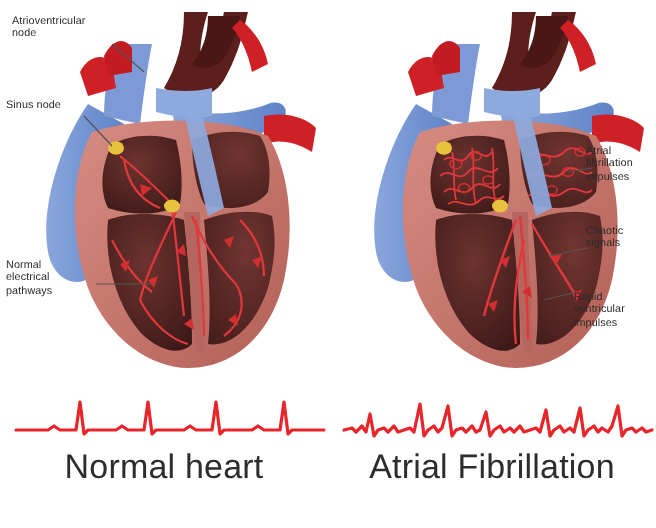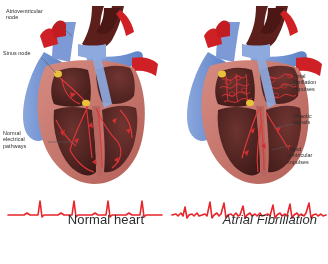--- a/index.html
+++ b/index.html
@@ -10,24 +10,24 @@
   .panel{position:absolute;top:0;width:164px;height:200px;}
   .panel.left{left:0;}
   .panel.right{left:164px;}
 
   .heart-svg{position:absolute;top:0;left:0;width:164px;height:200px;}
 
   .lbl{position:absolute;color:#2b2b2b;font-size:5.4px;line-height:6.4px;
        letter-spacing:.05px;white-space:pre;}
   .lbl.r{text-align:left;}
 
-  .caption{position:absolute;top:212px;width:164px;text-align:center;
-           font-size:13px;color:#2d2d2d;letter-spacing:.1px;padding-left:24px;}
+  .caption{position:absolute;top:224px;width:164px;text-align:center;
+           font-size:17px;color:#2d2d2d;letter-spacing:.1px;}
   .caption.left{left:0;}
-  .caption.right{left:164px;font-style:italic;}
+  .caption.right{left:164px;}
 
   .ecg{position:absolute;top:193px;height:30px;}
   .ecg.left{left:6px;width:158px;}
   .ecg.right{left:170px;width:158px;}
 </style>
 </head>
 <body>
 
 <div id="root">
 

